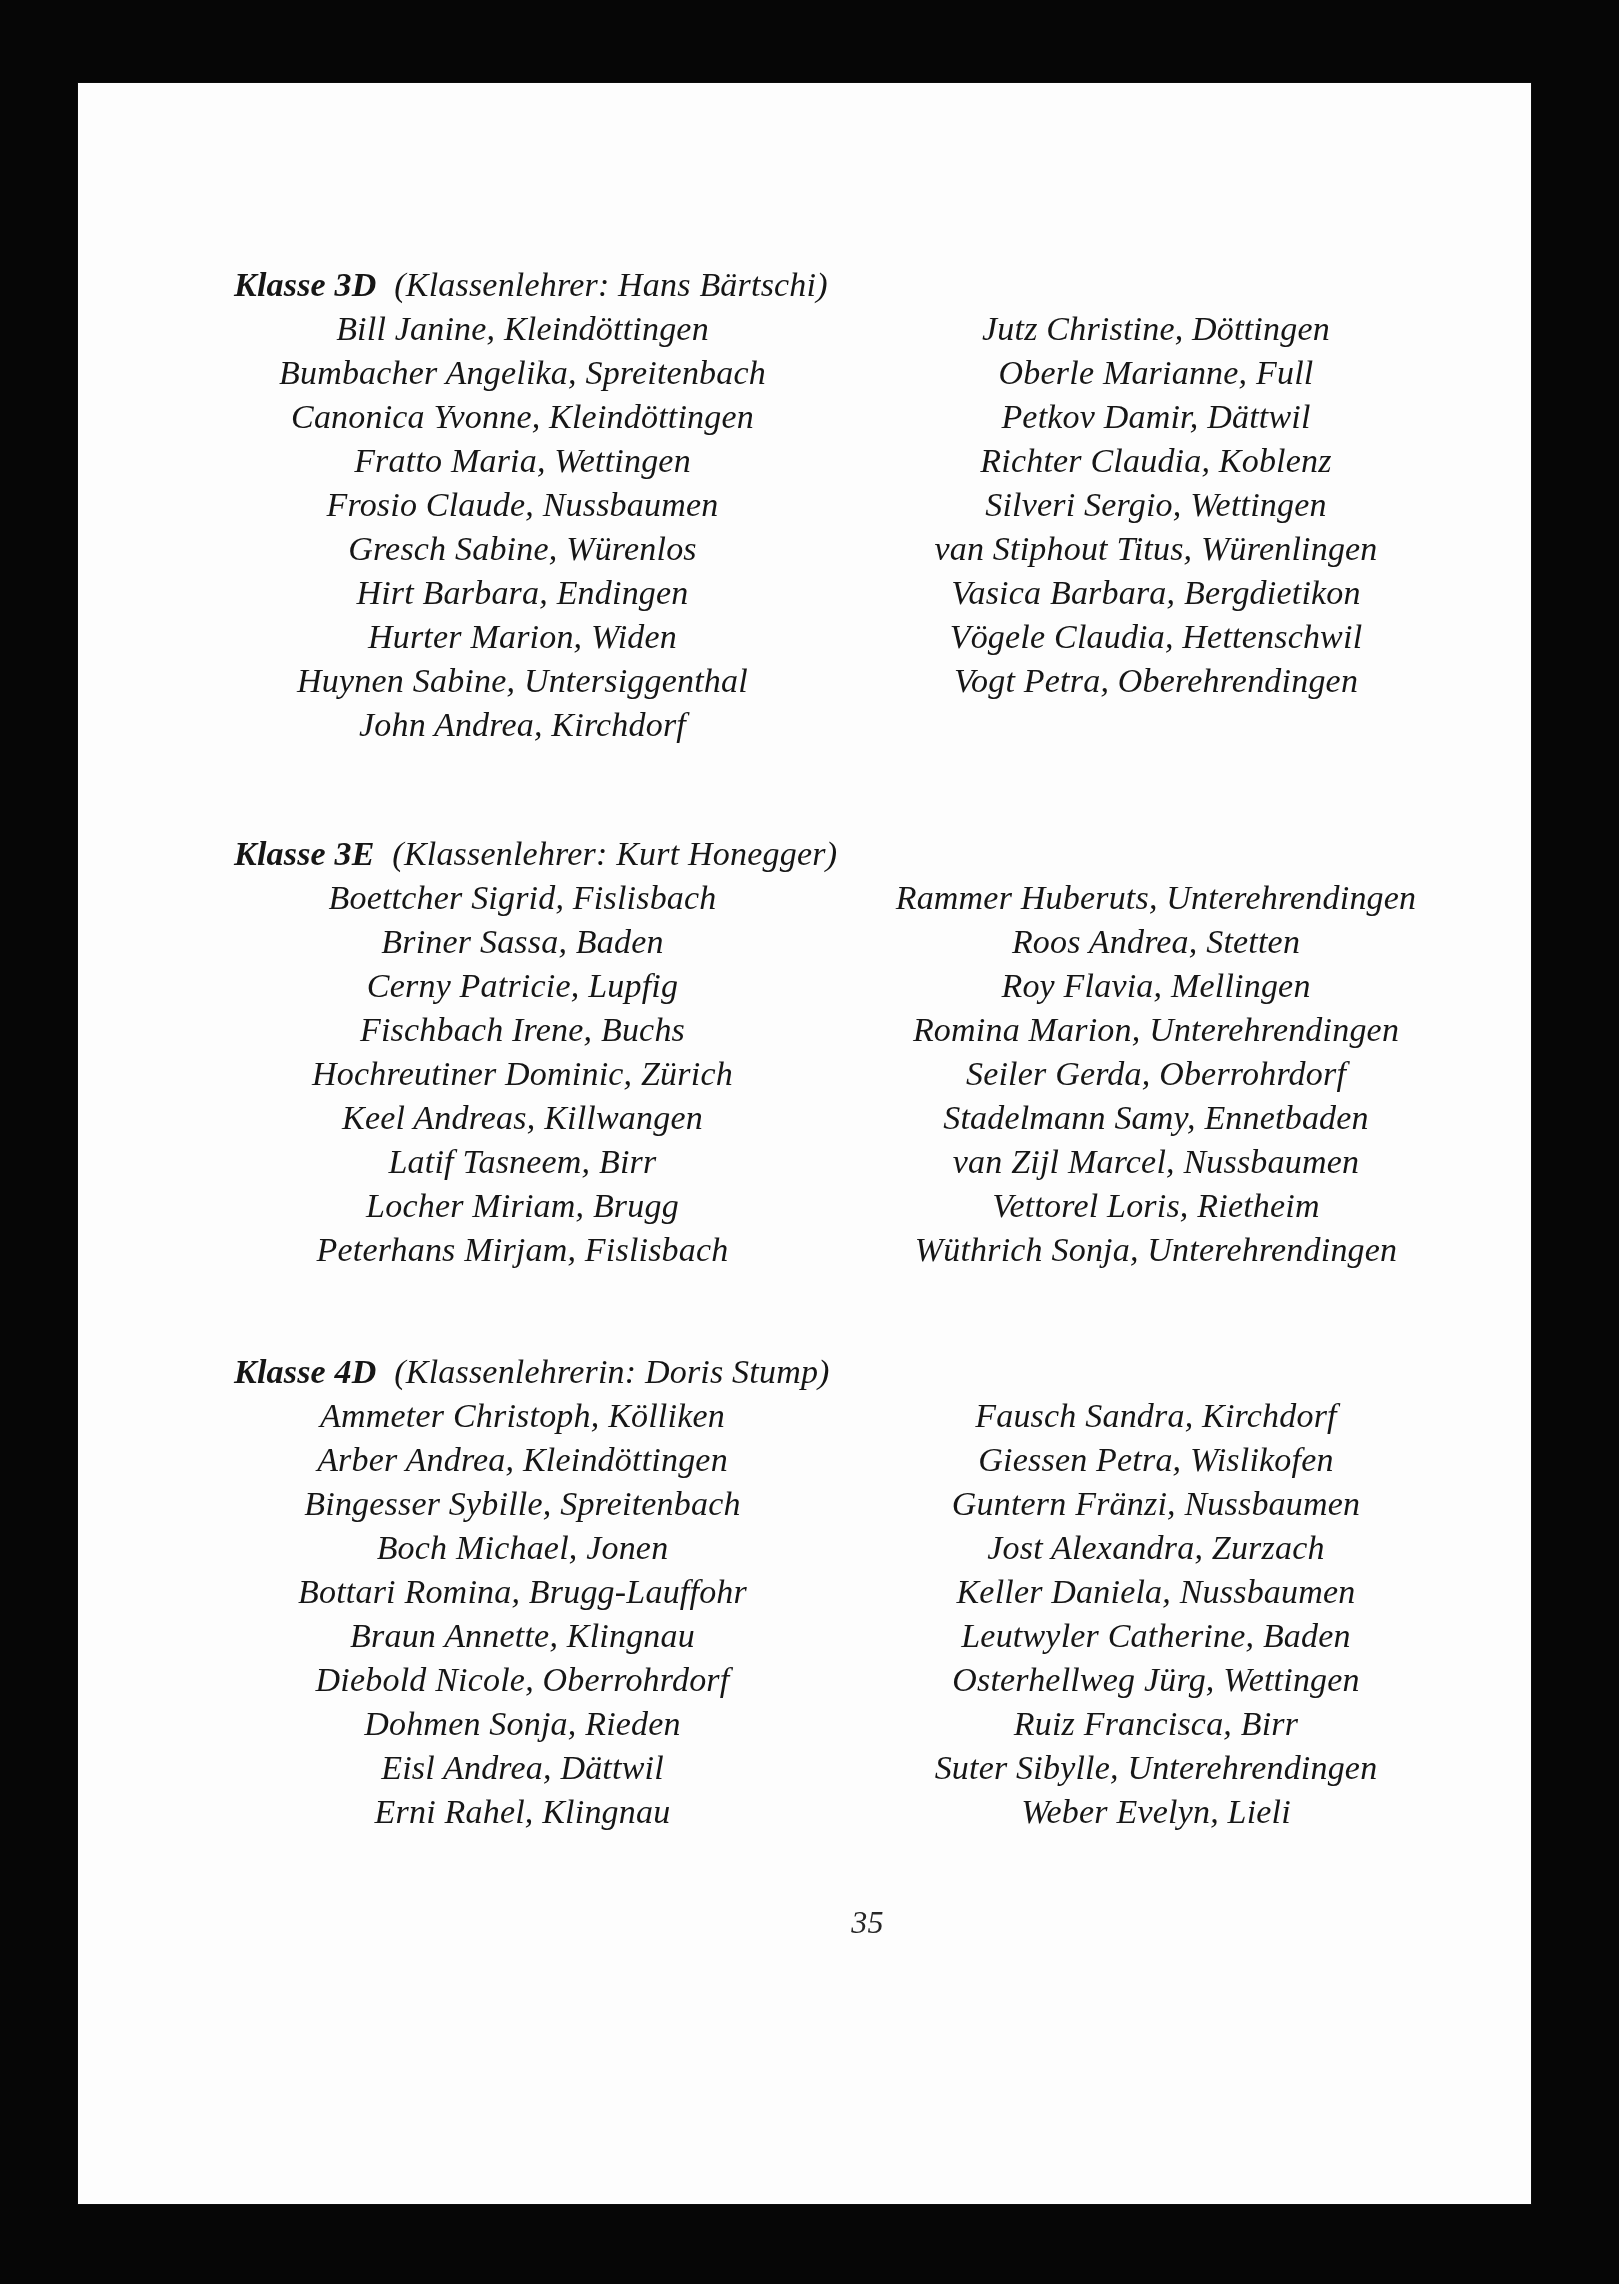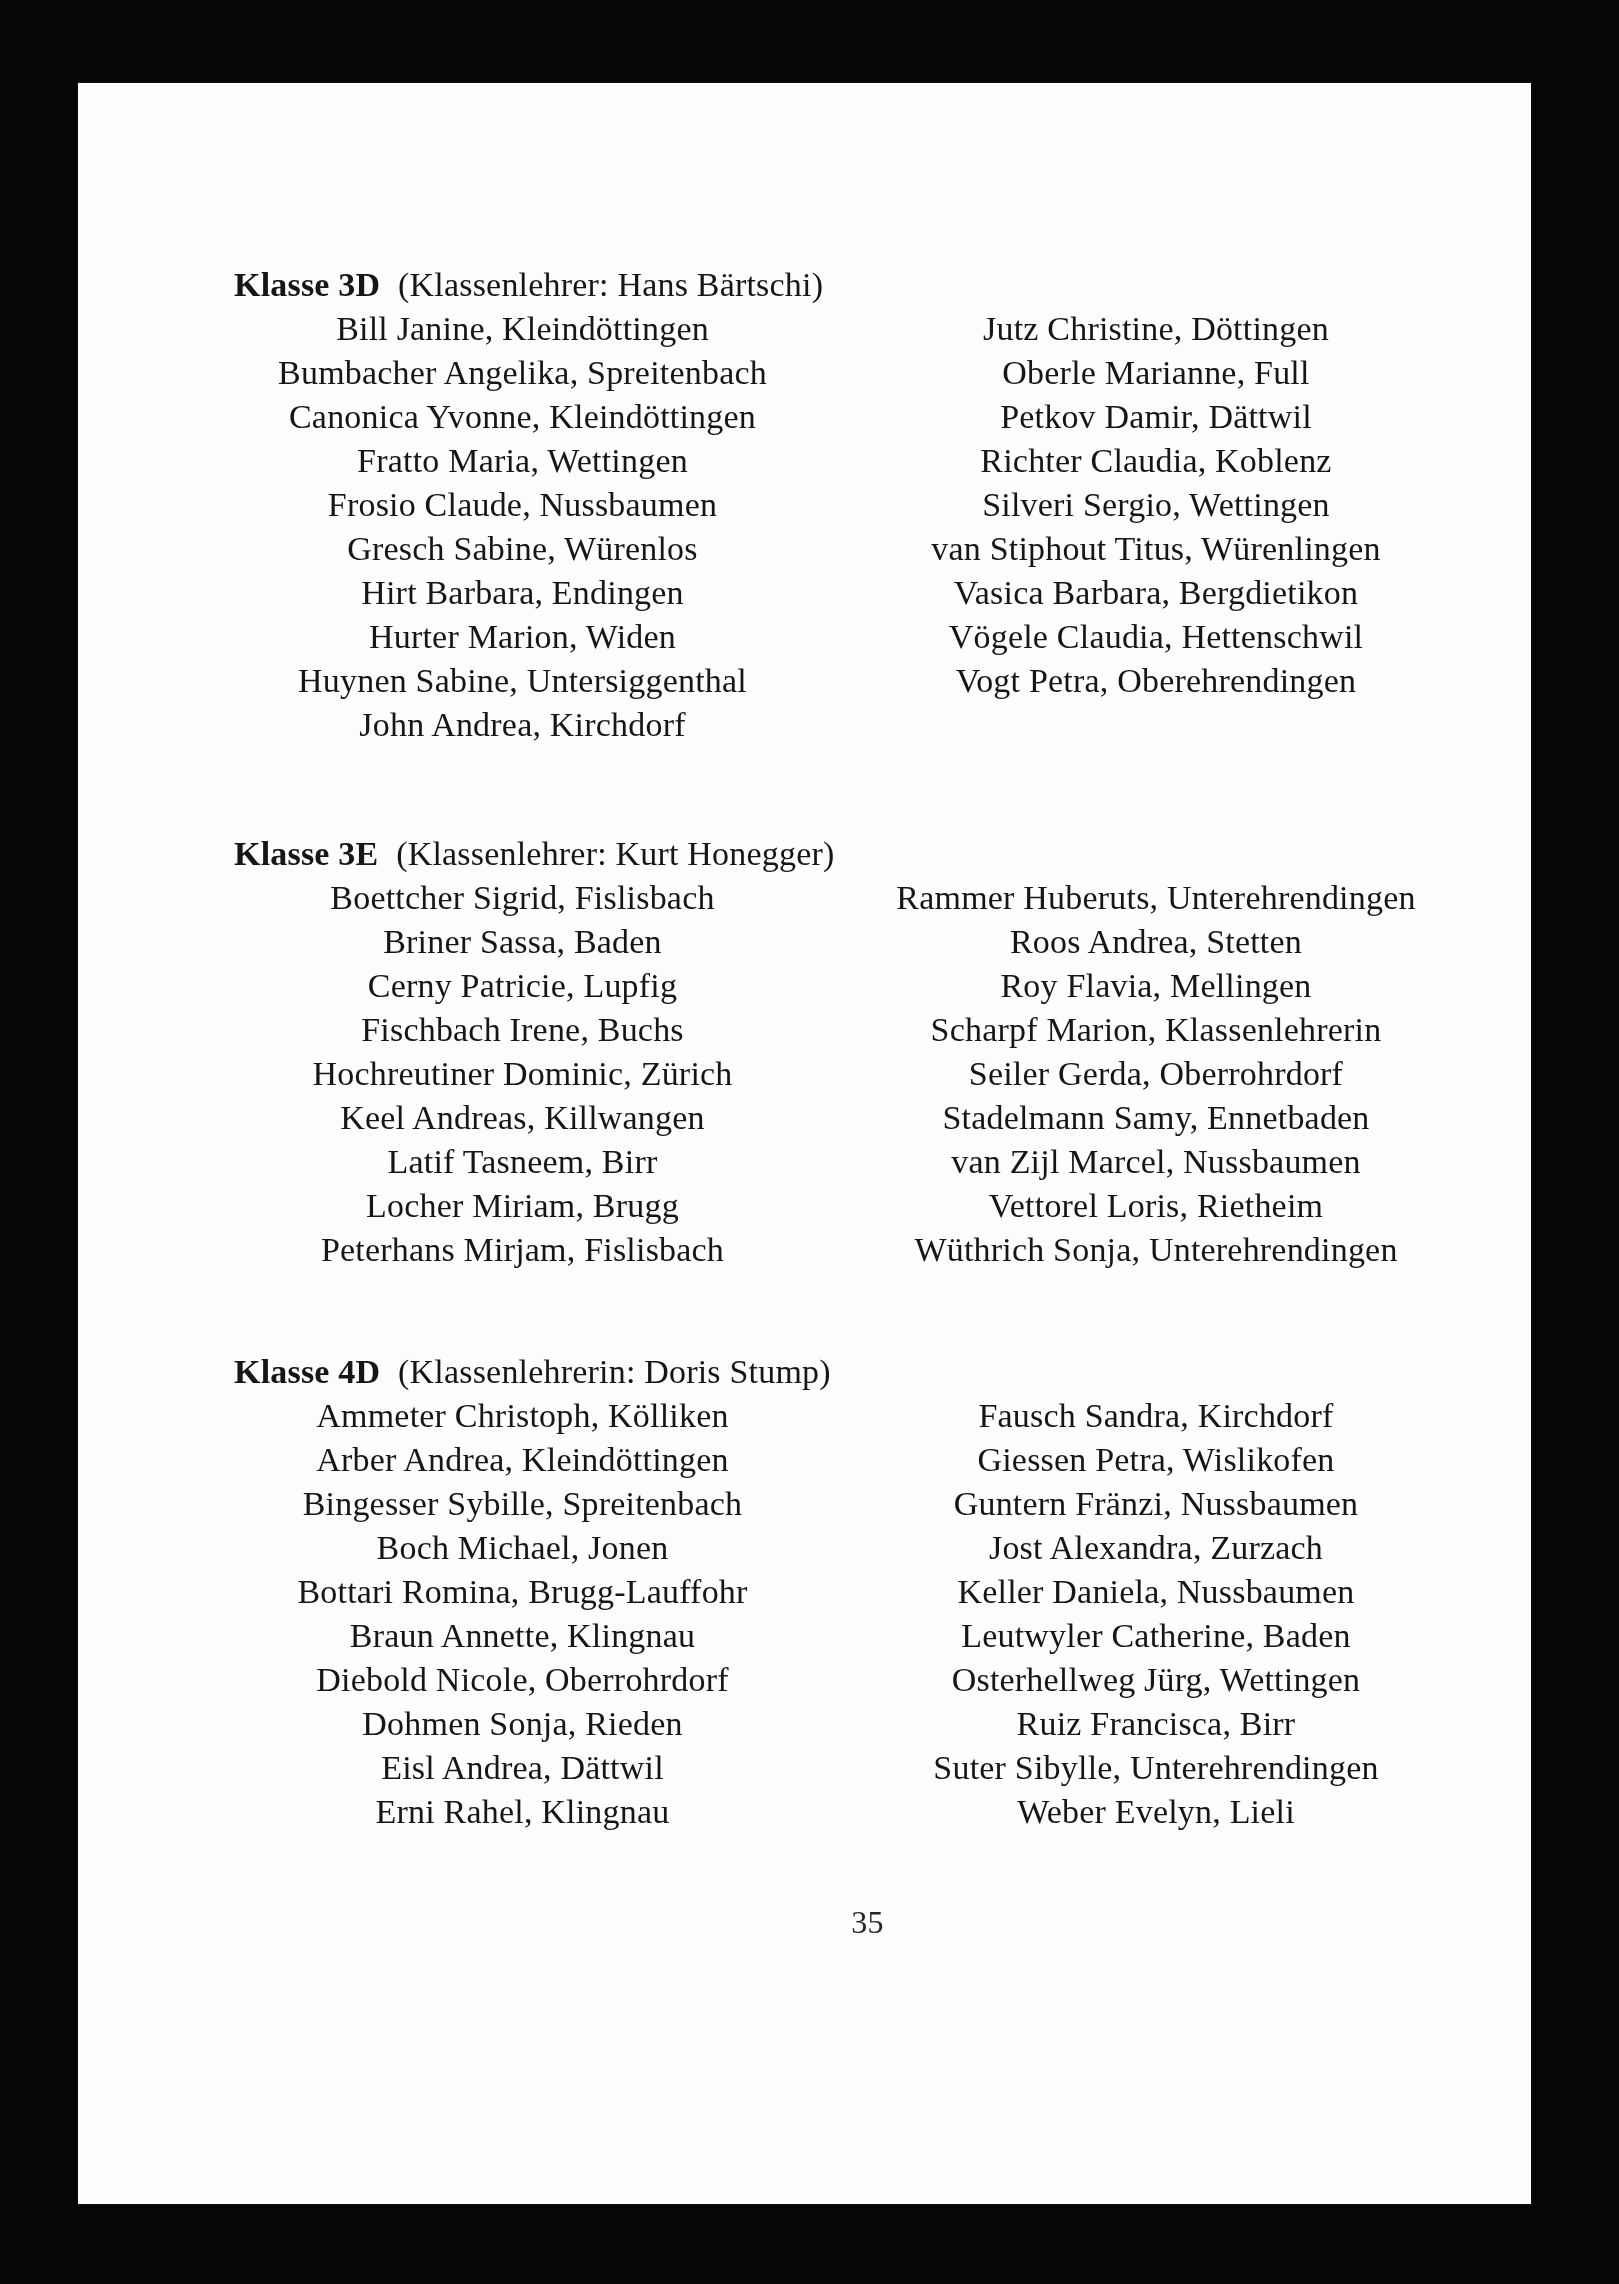--- a/index.html
+++ b/index.html
@@ -21,20 +21,21 @@
     font-family: "Liberation Serif", "DejaVu Serif", serif;
   }
   .page {
     position: absolute;
     left: 78px;
     top: 83px;
     width: 1453px;
     height: 2121px;
     background: var(--page);
     box-shadow: 0 0 0 0.8px rgba(255,255,255,0.04);
+    font-style: italic;
   }
   .content {
     position: absolute;
     left: 156px;
     top: 0;
     width: 1267px;
     color: var(--text);
     font-size: 34px;
     line-height: 44px;
     letter-spacing: 0.2px;
@@ -127,21 +128,21 @@
             <div class="entry">Hochreutiner Dominic, Zürich</div>
             <div class="entry">Keel Andreas, Killwangen</div>
             <div class="entry">Latif Tasneem, Birr</div>
             <div class="entry">Locher Miriam, Brugg</div>
             <div class="entry">Peterhans Mirjam, Fislisbach</div>
           </div>
         <div class="col-right">
             <div class="entry">Rammer Huberuts, Unterehrendingen</div>
             <div class="entry">Roos Andrea, Stetten</div>
             <div class="entry">Roy Flavia, Mellingen</div>
-            <div class="entry">Scharpf Marion, Klassenlehrerin</div>
+            <div class="entry">Romina Marion, Unterehrendingen</div>
             <div class="entry">Seiler Gerda, Oberrohrdorf</div>
             <div class="entry">Stadelmann Samy, Ennetbaden</div>
             <div class="entry">van Zijl Marcel, Nussbaumen</div>
             <div class="entry">Vettorel Loris, Rietheim</div>
             <div class="entry">Wüthrich Sonja, Unterehrendingen</div>
           </div>
       </div>
     </section>
 
     <section class="klasse-section section-4d">

